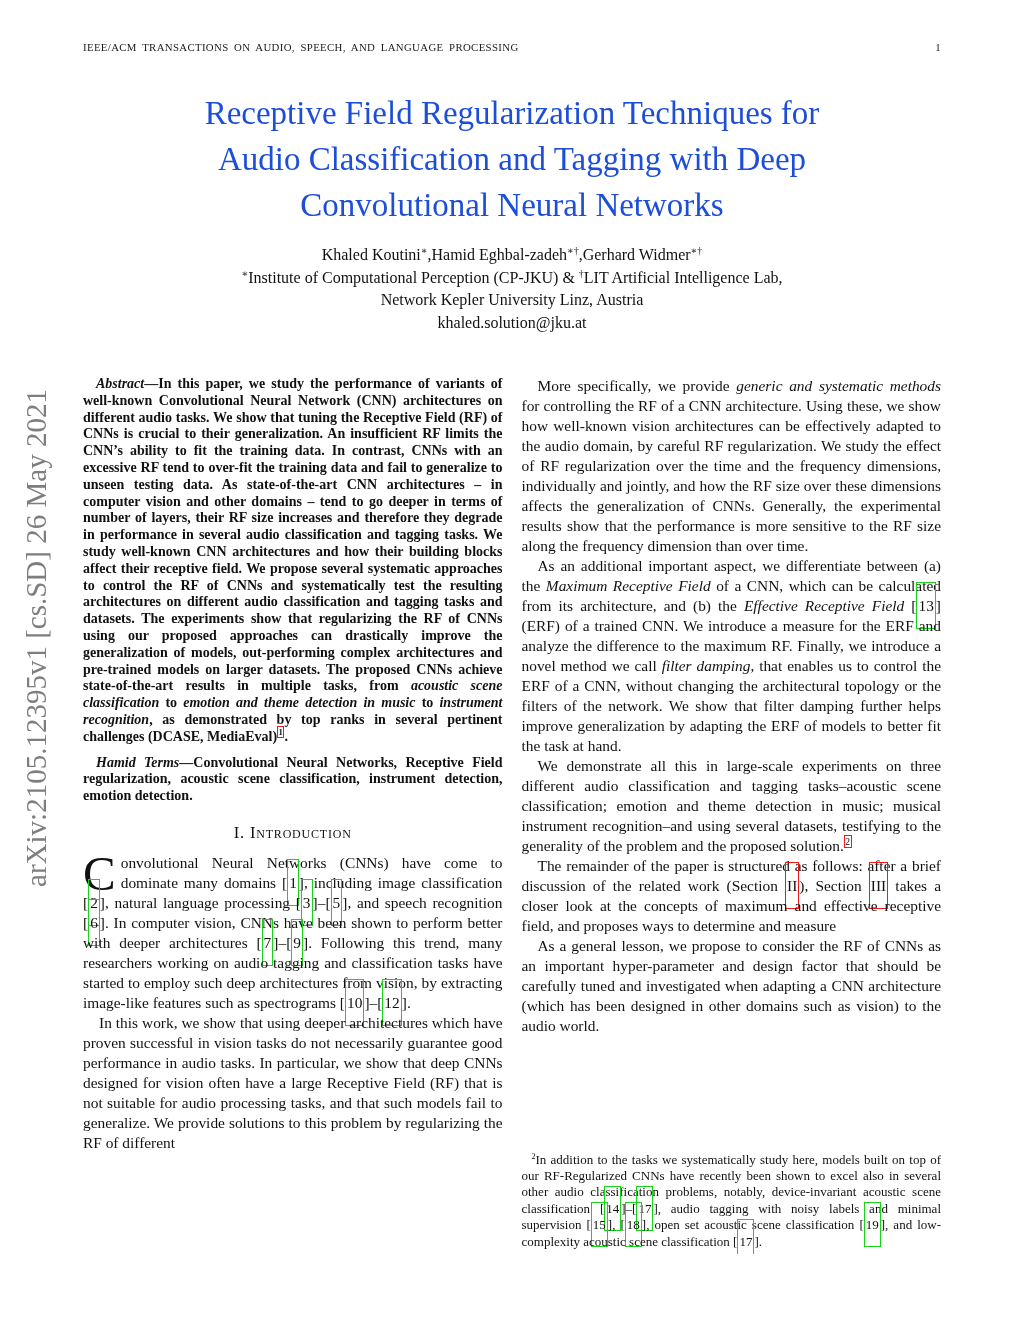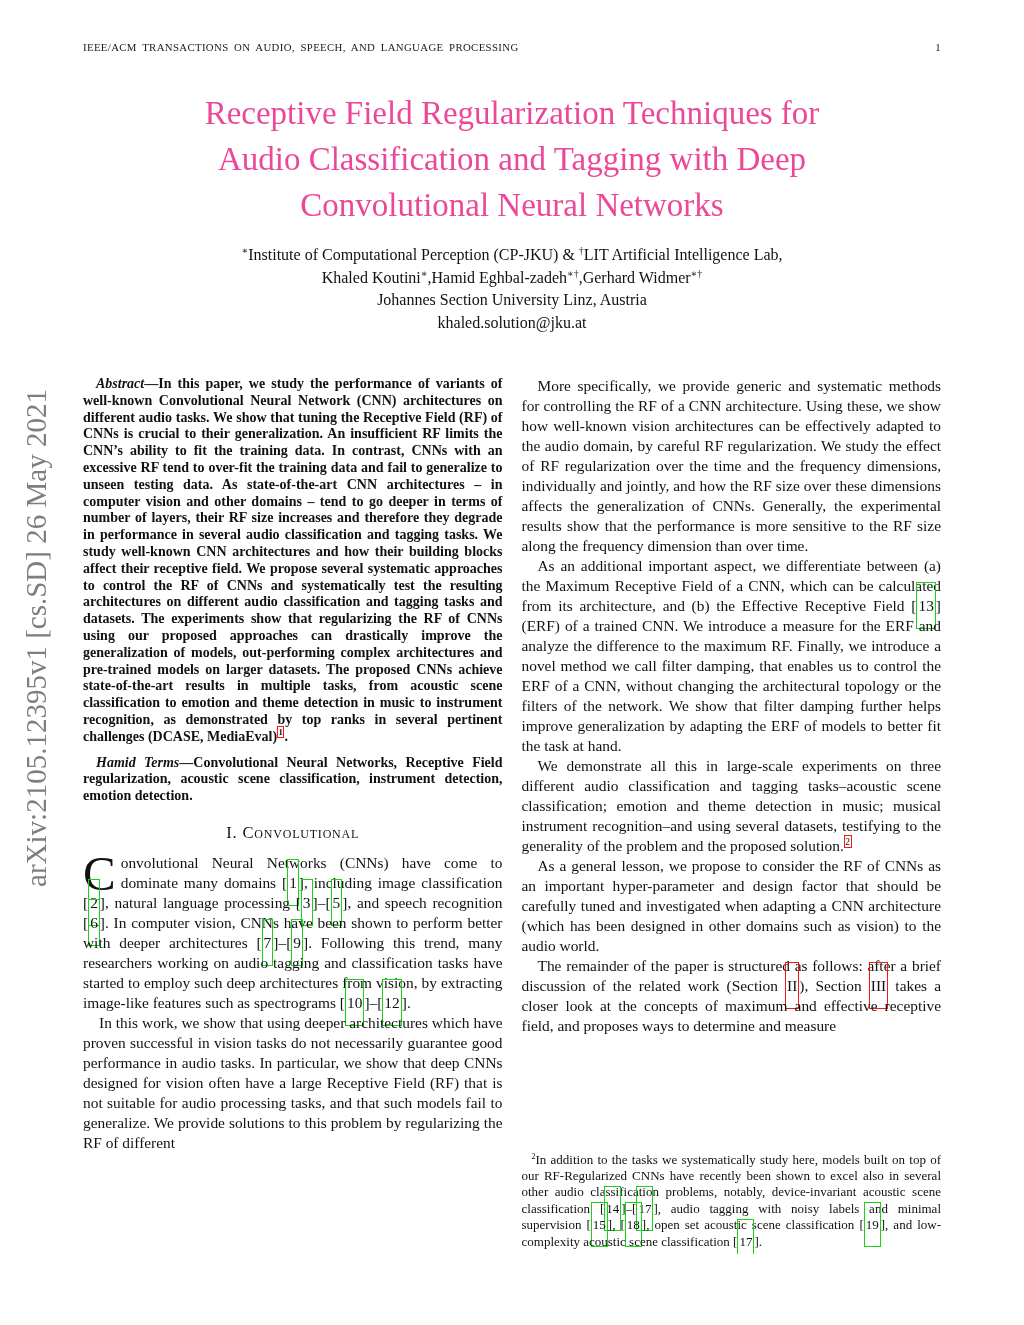--- a/index.html
+++ b/index.html
@@ -24,39 +24,39 @@
   .arxiv-banner {
     position: absolute; top: 938px; left: 20px;
     width: 600px; text-align: center;
     transform: rotate(-90deg); transform-origin: 0 0;
     font-size: 29px; color: #7e7e7e; white-space: nowrap;
   }
 
   
   .title-block {
     margin: 37px auto 0 auto; text-align: center;
-    font-size: 33px; line-height: 46px; color: #ec4899;
+    font-size: 33px; line-height: 46px; color: #1d4ed8;
   }
   .author-block { margin-top: 16px; text-align: center; font-size: 16px; line-height: 22.5px; }
   .author-block sup { font-size: 10.5px; }
 
   
   .columns { display: flex; gap: 19px; margin-top: 42px; height: 878px; }
   .col { width: 419.5px; display: flex; flex-direction: column; overflow: hidden; }
 
   .para { text-align: justify; }
   .body-text { font-size: 15.4px; line-height: 20px; }
   .body-text .para { text-indent: 16px; }
   .body-text .para.noindent { text-indent: 0; }
 
   .abstract-block { font-size: 14px; line-height: 16.8px; font-weight: 700; }
   .abstract-block .para { text-indent: 13px; }
   .index-block { margin-top: 9px; }
 
-  .seg-i { }
+  .seg-i { font-style: italic; }
   .seg-lead { font-style: italic; font-weight: 700; }
 
   .section-heading {
     text-align: center; font-variant: small-caps; letter-spacing: 0.8px;
     font-size: 16.5px; margin: 18px 0 10px 0; font-weight: 400;
   }
 
   .dropcap {
     float: left; font-size: 49px; line-height: 38px;
     padding: 2px 5px 0 0; font-weight: 400;
@@ -84,60 +84,60 @@
   <div class="running-header">
     <span>IEEE/ACM TRANSACTIONS ON AUDIO, SPEECH, AND LANGUAGE PROCESSING</span>
     <span>1</span>
   </div>
 
   <div class="arxiv-banner" style="color: rgb(126, 126, 126);">arXiv:2105.12395v1  [cs.SD]  26 May 2021</div>
 
   <h1 class="title-block" style="font-weight:400;">Receptive Field Regularization Techniques for<br>Audio Classification and Tagging with Deep<br>Convolutional Neural Networks</h1>
 
   <div class="author-block">
+    <div><span>Khaled Koutini</span><sup class="mark">∗</sup><span>,Hamid Eghbal-zadeh</span><sup class="mark">∗†</sup><span>,Gerhard Widmer</span><sup class="mark">∗†</sup></div>
     <div><sup class="mark">∗</sup><span>Institute of Computational Perception (CP-JKU) &amp; </span><sup class="mark">†</sup><span>LIT Artificial Intelligence Lab,</span></div>
-    <div><span>Khaled Koutini</span><sup class="mark">∗</sup><span>,Hamid Eghbal-zadeh</span><sup class="mark">∗†</sup><span>,Gerhard Widmer</span><sup class="mark">∗†</sup></div>
-    <div>Johannes Section University Linz, Austria</div>
+    <div>Network Kepler University Linz, Austria</div>
     <div>khaled.solution@jku.at</div>
   </div>
 
   <div class="columns">
     <div class="col">
       <div>
           <div class="abstract-block">
             <div class="para"><span class="seg-lead">Abstract</span><span>—In this paper, we study the performance of variants of well-known Convolutional Neural Network (CNN) architectures on different audio tasks. We show that tuning the Receptive Field (RF) of CNNs is crucial to their generalization. An insufficient RF limits the CNN’s ability to fit the training data. In contrast, CNNs with an excessive RF tend to over-fit the training data and fail to generalize to unseen testing data. As state-of-the-art CNN architectures – in computer vision and other domains – tend to go deeper in terms of number of layers, their RF size increases and therefore they degrade in performance in several audio classification and tagging tasks. We study well-known CNN architectures and how their building blocks affect their receptive field. We propose several systematic approaches to control the RF of CNNs and systematically test the resulting architectures on different audio classification and tagging tasks and datasets. The experiments show that regularizing the RF of CNNs using our proposed approaches can drastically improve the generalization of models, out-performing complex architectures and pre-trained models on larger datasets. The proposed CNNs achieve state-of-the-art results in multiple tasks, from </span><span class="seg-i">acoustic scene classification</span><span> to </span><span class="seg-i">emotion and theme detection in music</span><span> to </span><span class="seg-i">instrument recognition</span><span>, as demonstrated by top ranks in several pertinent challenges (DCASE, MediaEval)</span><sup class="mark"><span class="box box-ref">1</span></sup><span>.</span></div>
           </div>
           <div class="abstract-block index-block">
             <div class="para"><span class="seg-lead">Hamid Terms</span><span>—Convolutional Neural Networks, Receptive Field regularization, acoustic scene classification, instrument detection, emotion detection.</span></div>
           </div>
-          <div class="section-heading">I. Convolutional</div>
+          <div class="section-heading">I. Introduction</div>
           <div class="body-text">
             <div class="para noindent"><span class="dropcap">C</span><span>onvolutional Neural Networks (CNNs) have come to dominate many domains </span><span>[<span class="box box-cite">1</span>]</span><span>, including image classification </span><span>[<span class="box box-cite">2</span>]</span><span>, natural language processing </span><span>[<span class="box box-cite">3</span>]</span><span>–</span><span>[<span class="box box-cite">5</span>]</span><span>, and speech recognition </span><span>[<span class="box box-cite">6</span>]</span><span>. In computer vision, CNNs have been shown to perform better with deeper architectures </span><span>[<span class="box box-cite">7</span>]</span><span>–</span><span>[<span class="box box-cite">9</span>]</span><span>. Following this trend, many researchers working on audio tagging and classification tasks have started to employ such deep architectures from vision, by extracting image-like features such as spectrograms </span><span>[<span class="box box-cite">10</span>]</span><span>–</span><span>[<span class="box box-cite">12</span>]</span><span>.</span></div>
           </div>
           <div class="body-text">
             <div class="para"><span>In this work, we show that using deeper architectures which have proven successful in vision tasks do not necessarily guarantee good performance in audio tasks. In particular, we show that deep CNNs designed for vision often have a large Receptive Field (RF) that is not suitable for audio processing tasks, and that such models fail to generalize. We provide solutions to this problem by regularizing the RF of different</span></div>
           </div>
         </div>
     </div>
     <div class="col">
       <div>
           <div class="body-text">
             <div class="para"><span>More specifically, we provide </span><span class="seg-i">generic and systematic methods</span><span> for controlling the RF of a CNN architecture. Using these, we show how well-known vision architectures can be effectively adapted to the audio domain, by careful RF regularization. We study the effect of RF regularization over the time and the frequency dimensions, individually and jointly, and how the RF size over these dimensions affects the generalization of CNNs. Generally, the experimental results show that the performance is more sensitive to the RF size along the frequency dimension than over time.</span></div>
           </div>
           <div class="body-text">
             <div class="para"><span>As an additional important aspect, we differentiate between (a) the </span><span class="seg-i">Maximum Receptive Field</span><span> of a CNN, which can be calculated from its architecture, and (b) the </span><span class="seg-i">Effective Receptive Field</span><span> </span><span>[<span class="box box-cite">13</span>]</span><span> (ERF) of a trained CNN. We introduce a measure for the ERF and analyze the difference to the maximum RF. Finally, we introduce a novel method we call </span><span class="seg-i">filter damping</span><span>, that enables us to control the ERF of a CNN, without changing the architectural topology or the filters of the network. We show that filter damping further helps improve generalization by adapting the ERF of models to better fit the task at hand.</span></div>
           </div>
           <div class="body-text">
             <div class="para"><span>We demonstrate all this in large-scale experiments on three different audio classification and tagging tasks–acoustic scene classification; emotion and theme detection in music; musical instrument recognition–and using several datasets, testifying to the generality of the problem and the proposed solution.</span><sup class="mark"><span class="box box-ref">2</span></sup></div>
           </div>
           <div class="body-text">
-            <div class="para"><span>As a general lesson, we propose to consider the RF of CNNs as an important hyper-parameter and design factor that should be carefully tuned and investigated when adapting a CNN architecture (which has been designed in other domains such as vision) to the audio world.</span></div>
+            <div class="para"><span>The remainder of the paper is structured as follows: after a brief discussion of the related work (Section </span><span class="box box-ref">II</span><span>), Section </span><span class="box box-ref">III</span><span> takes a closer look at the concepts of maximum and effective receptive field, and proposes ways to determine and measure</span></div>
           </div>
           <div class="body-text">
-            <div class="para"><span>The remainder of the paper is structured as follows: after a brief discussion of the related work (Section </span><span class="box box-ref">II</span><span>), Section </span><span class="box box-ref">III</span><span> takes a closer look at the concepts of maximum and effective receptive field, and proposes ways to determine and measure</span></div>
+            <div class="para"><span>As a general lesson, we propose to consider the RF of CNNs as an important hyper-parameter and design factor that should be carefully tuned and investigated when adapting a CNN architecture (which has been designed in other domains such as vision) to the audio world.</span></div>
           </div>
         </div>
       <div class="footnote">
           <div class="para"><sup class="mark">2</sup><span>In addition to the tasks we systematically study here, models built on top of our RF-Regularized CNNs have recently been shown to excel also in several other audio classification problems, notably, device-invariant acoustic scene classification </span><span>[<span class="box box-cite">14</span>]</span><span>–</span><span>[<span class="box box-cite">17</span>]</span><span>, audio tagging with noisy labels and minimal supervision </span><span>[<span class="box box-cite">15</span>]</span><span>, </span><span>[<span class="box box-cite">18</span>]</span><span>, open set acoustic scene classification </span><span>[<span class="box box-cite">19</span>]</span><span>, and low-complexity acoustic scene classification </span><span>[<span class="box box-cite">17</span>]</span><span>.</span></div>
         </div>
     </div>
   </div>
 
 </div>
 

